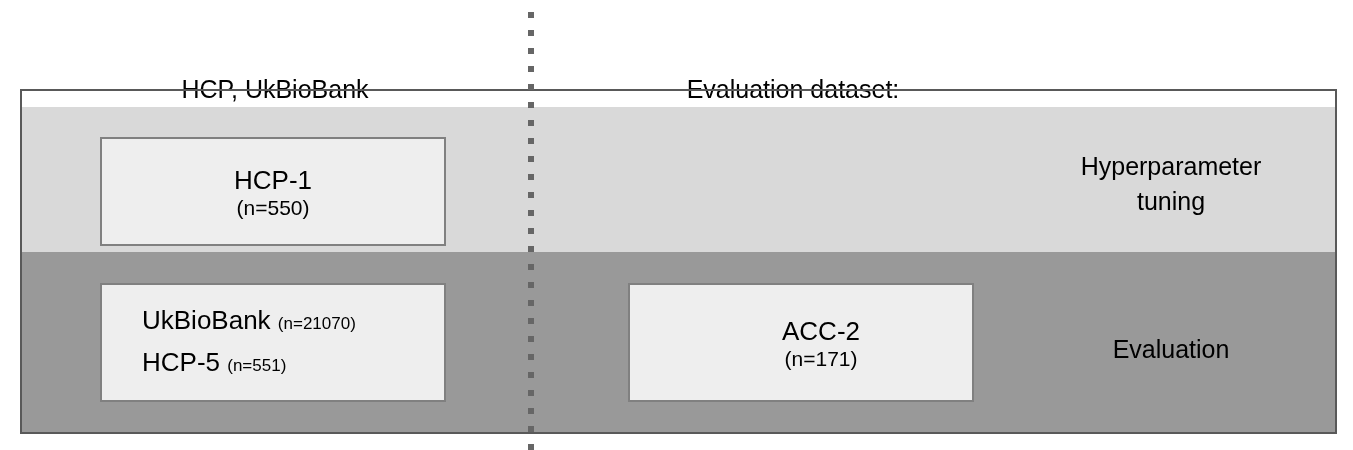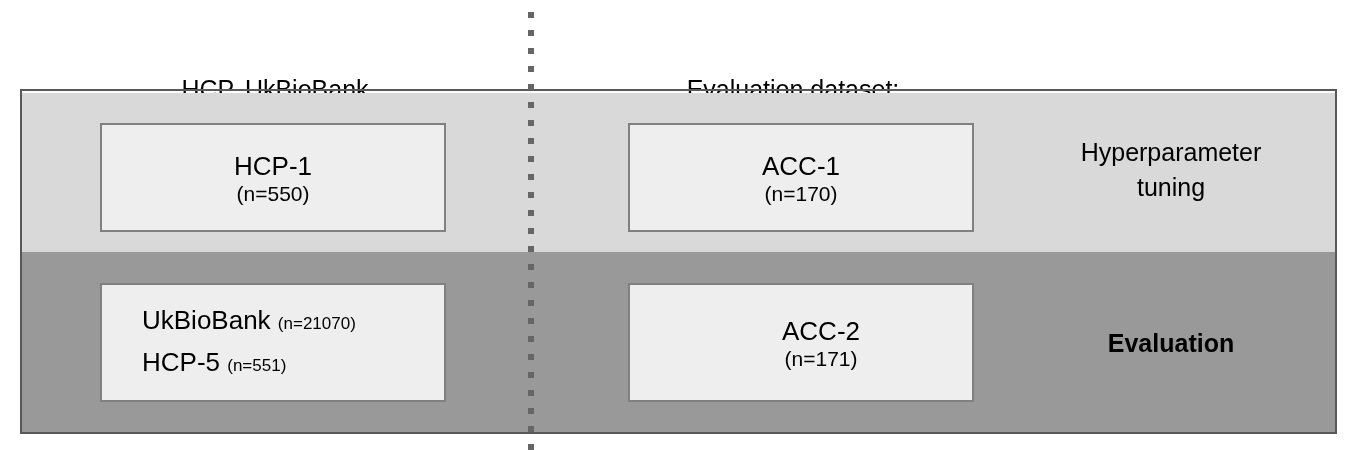--- a/index.html
+++ b/index.html
@@ -56,21 +56,21 @@
     box-sizing: border-box;
   }
 
   .band {
     position: absolute;
     left: 0;
     width: 100%;
     box-sizing: border-box;
   }
   #band-tuning {
-    top: 2px;
+    top: 16px;
     height: 161px;
     background: #d9d9d9;
     border-bottom: 2px solid #595959;
   }
   #band-evaluation {
     top: 161px;
     height: 180px;
     background: #999999;
   }
 
@@ -120,22 +120,21 @@
     width: 300px;
     text-align: center;
     font-size: 25px;
     line-height: 35px;
     color: #000000;
   }
   #label-tuning {
     top: 42px;
   }
   #label-evaluation {
-    top: 74px;
-    font-weight: bold;
+    top: 80px;
   }
   .band-label .line { display: block; }
 
   
   #vertical-divider {
     position: absolute;
     left: 528px;
     top: 0;
     width: 6px;
     height: 450px;
@@ -162,24 +161,20 @@
 
   <div id="split-container">
 
     <div class="band" id="band-tuning">
 
       <div class="dataset-box box-left box-centered" id="box-hcp1">
         <div class="box-title">HCP-1</div>
         <div class="box-sub">(n=550)</div>
       </div>
 
-      <div class="dataset-box box-right box-centered" id="box-acc1">
-        <div class="box-title">ACC-1</div>
-        <div class="box-sub">(n=170)</div>
-      </div>
 
       <div class="band-label" id="label-tuning">
         <span class="line">Hyperparameter</span>
         <span class="line">tuning</span>
       </div>
 
     </div>
 
     <div class="band" id="band-evaluation">
 

